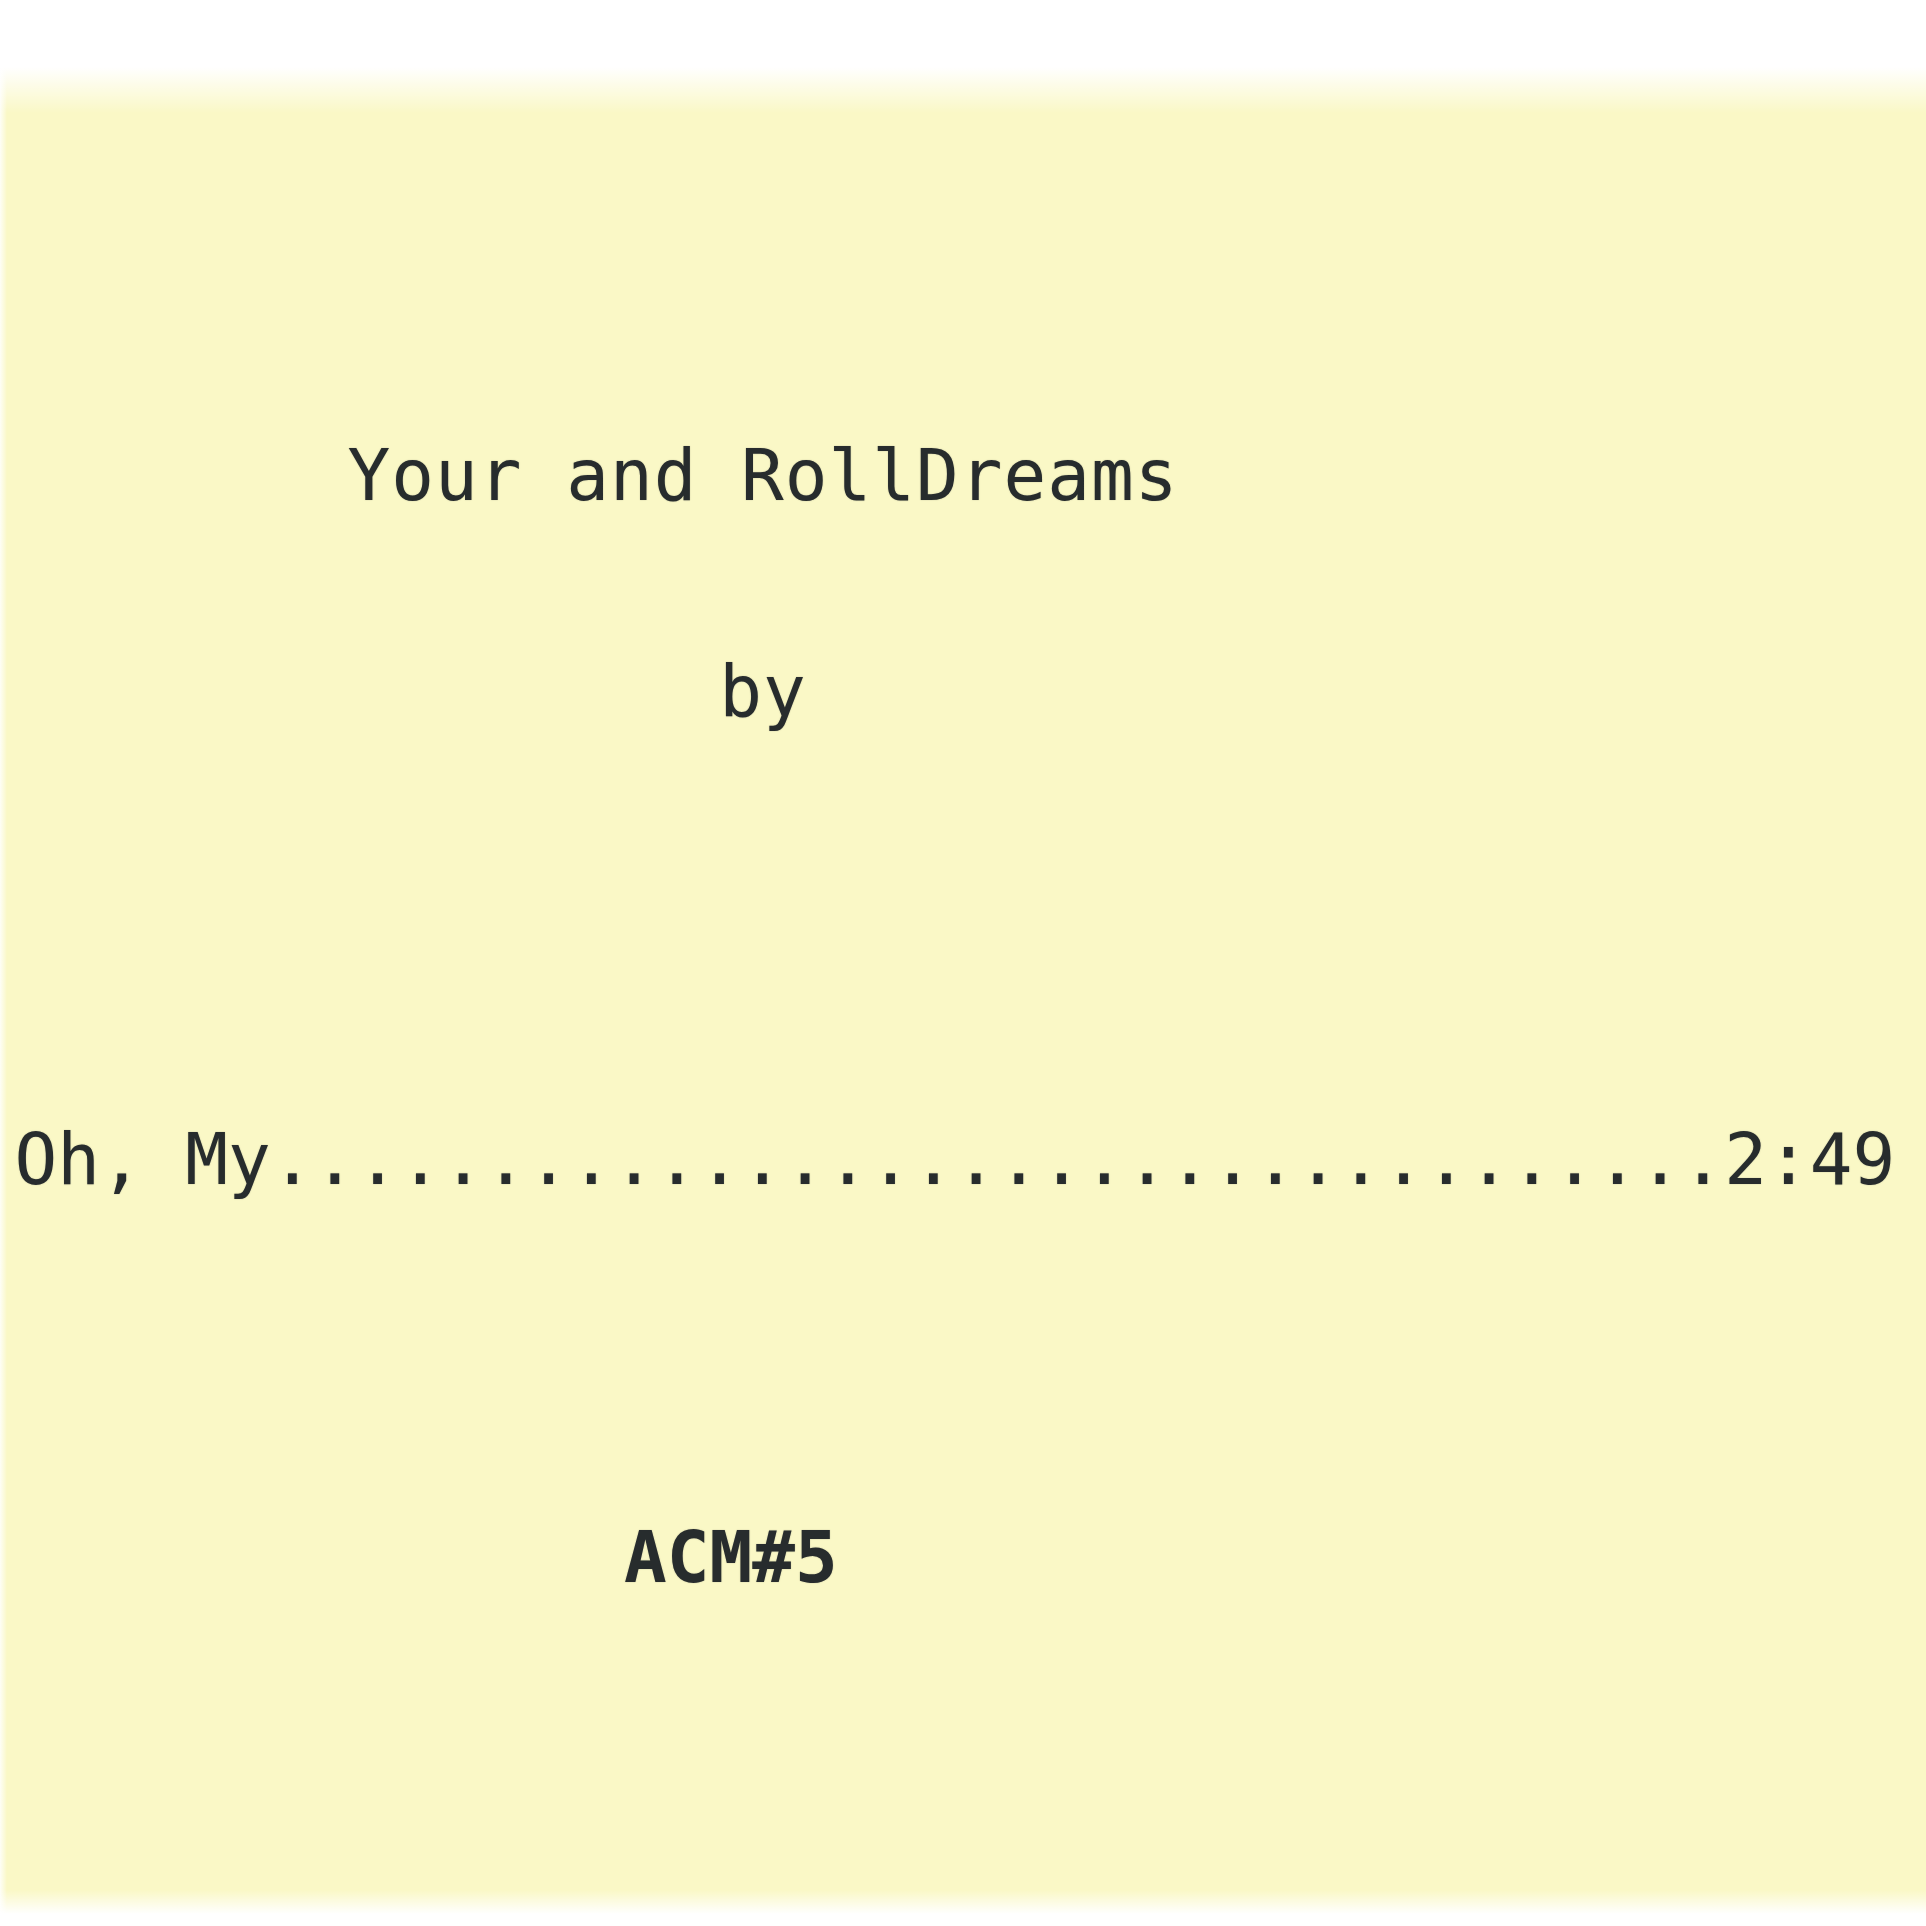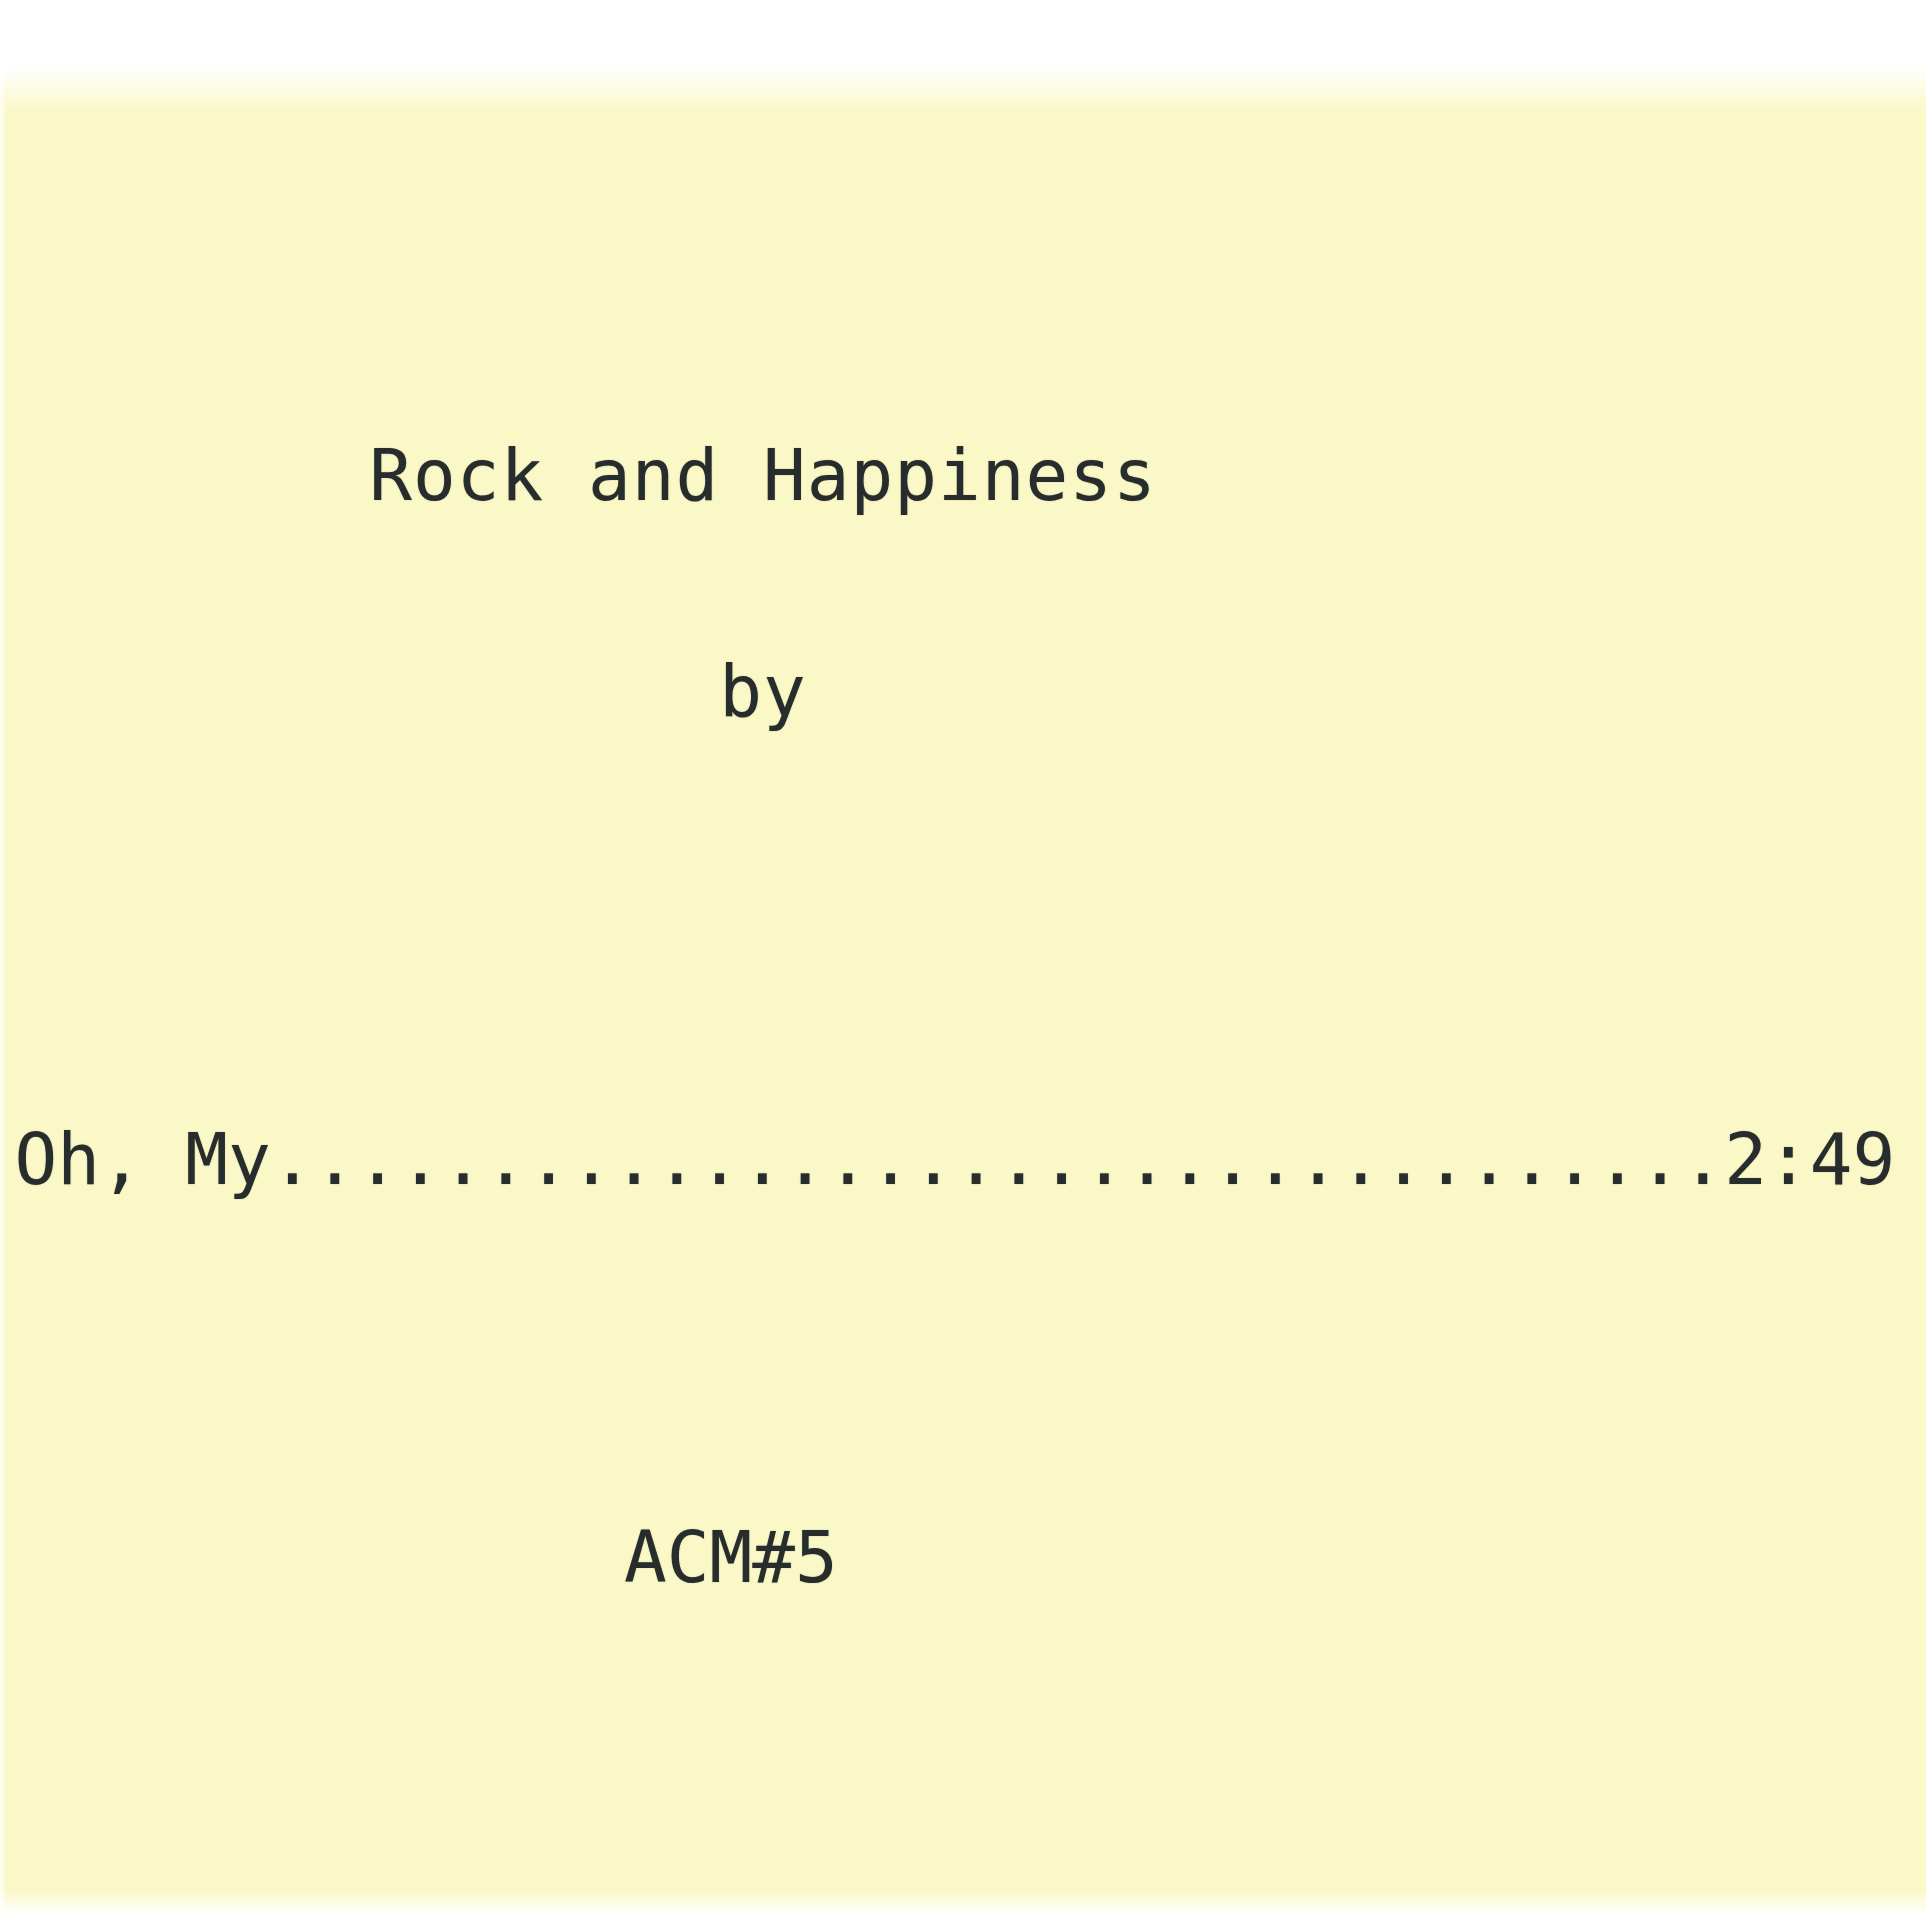--- a/index.html
+++ b/index.html
@@ -50,32 +50,33 @@
     line-height: 82px;
     letter-spacing: 0;
   }
   .track-row { display: block; }
   .catalog {
     position: absolute;
     top: 1522px;
     left: 624px;
     font-size: 71px;
     line-height: 72px;
+    font-weight: bold;
   }
 </style>
 </head>
 <body style="background: rgb(250, 248, 198); color: rgb(39, 44, 45);">
 
 <div class="card">
 
   <div class="edge-top"></div>
   <div class="edge-left"></div>
 
   <div class="title-block typewritten">
-    <div>Rock and Happiness</div>
+    <div>Your and RollDreams</div>
     <div>by</div>
   </div>
 
   <div class="track-list typewritten">
 
 
 
   <span class="track-row"><span class="track-title">Oh, My</span><span class="track-leader">..................................</span><span class="track-duration">2:49</span></span>
 
   

